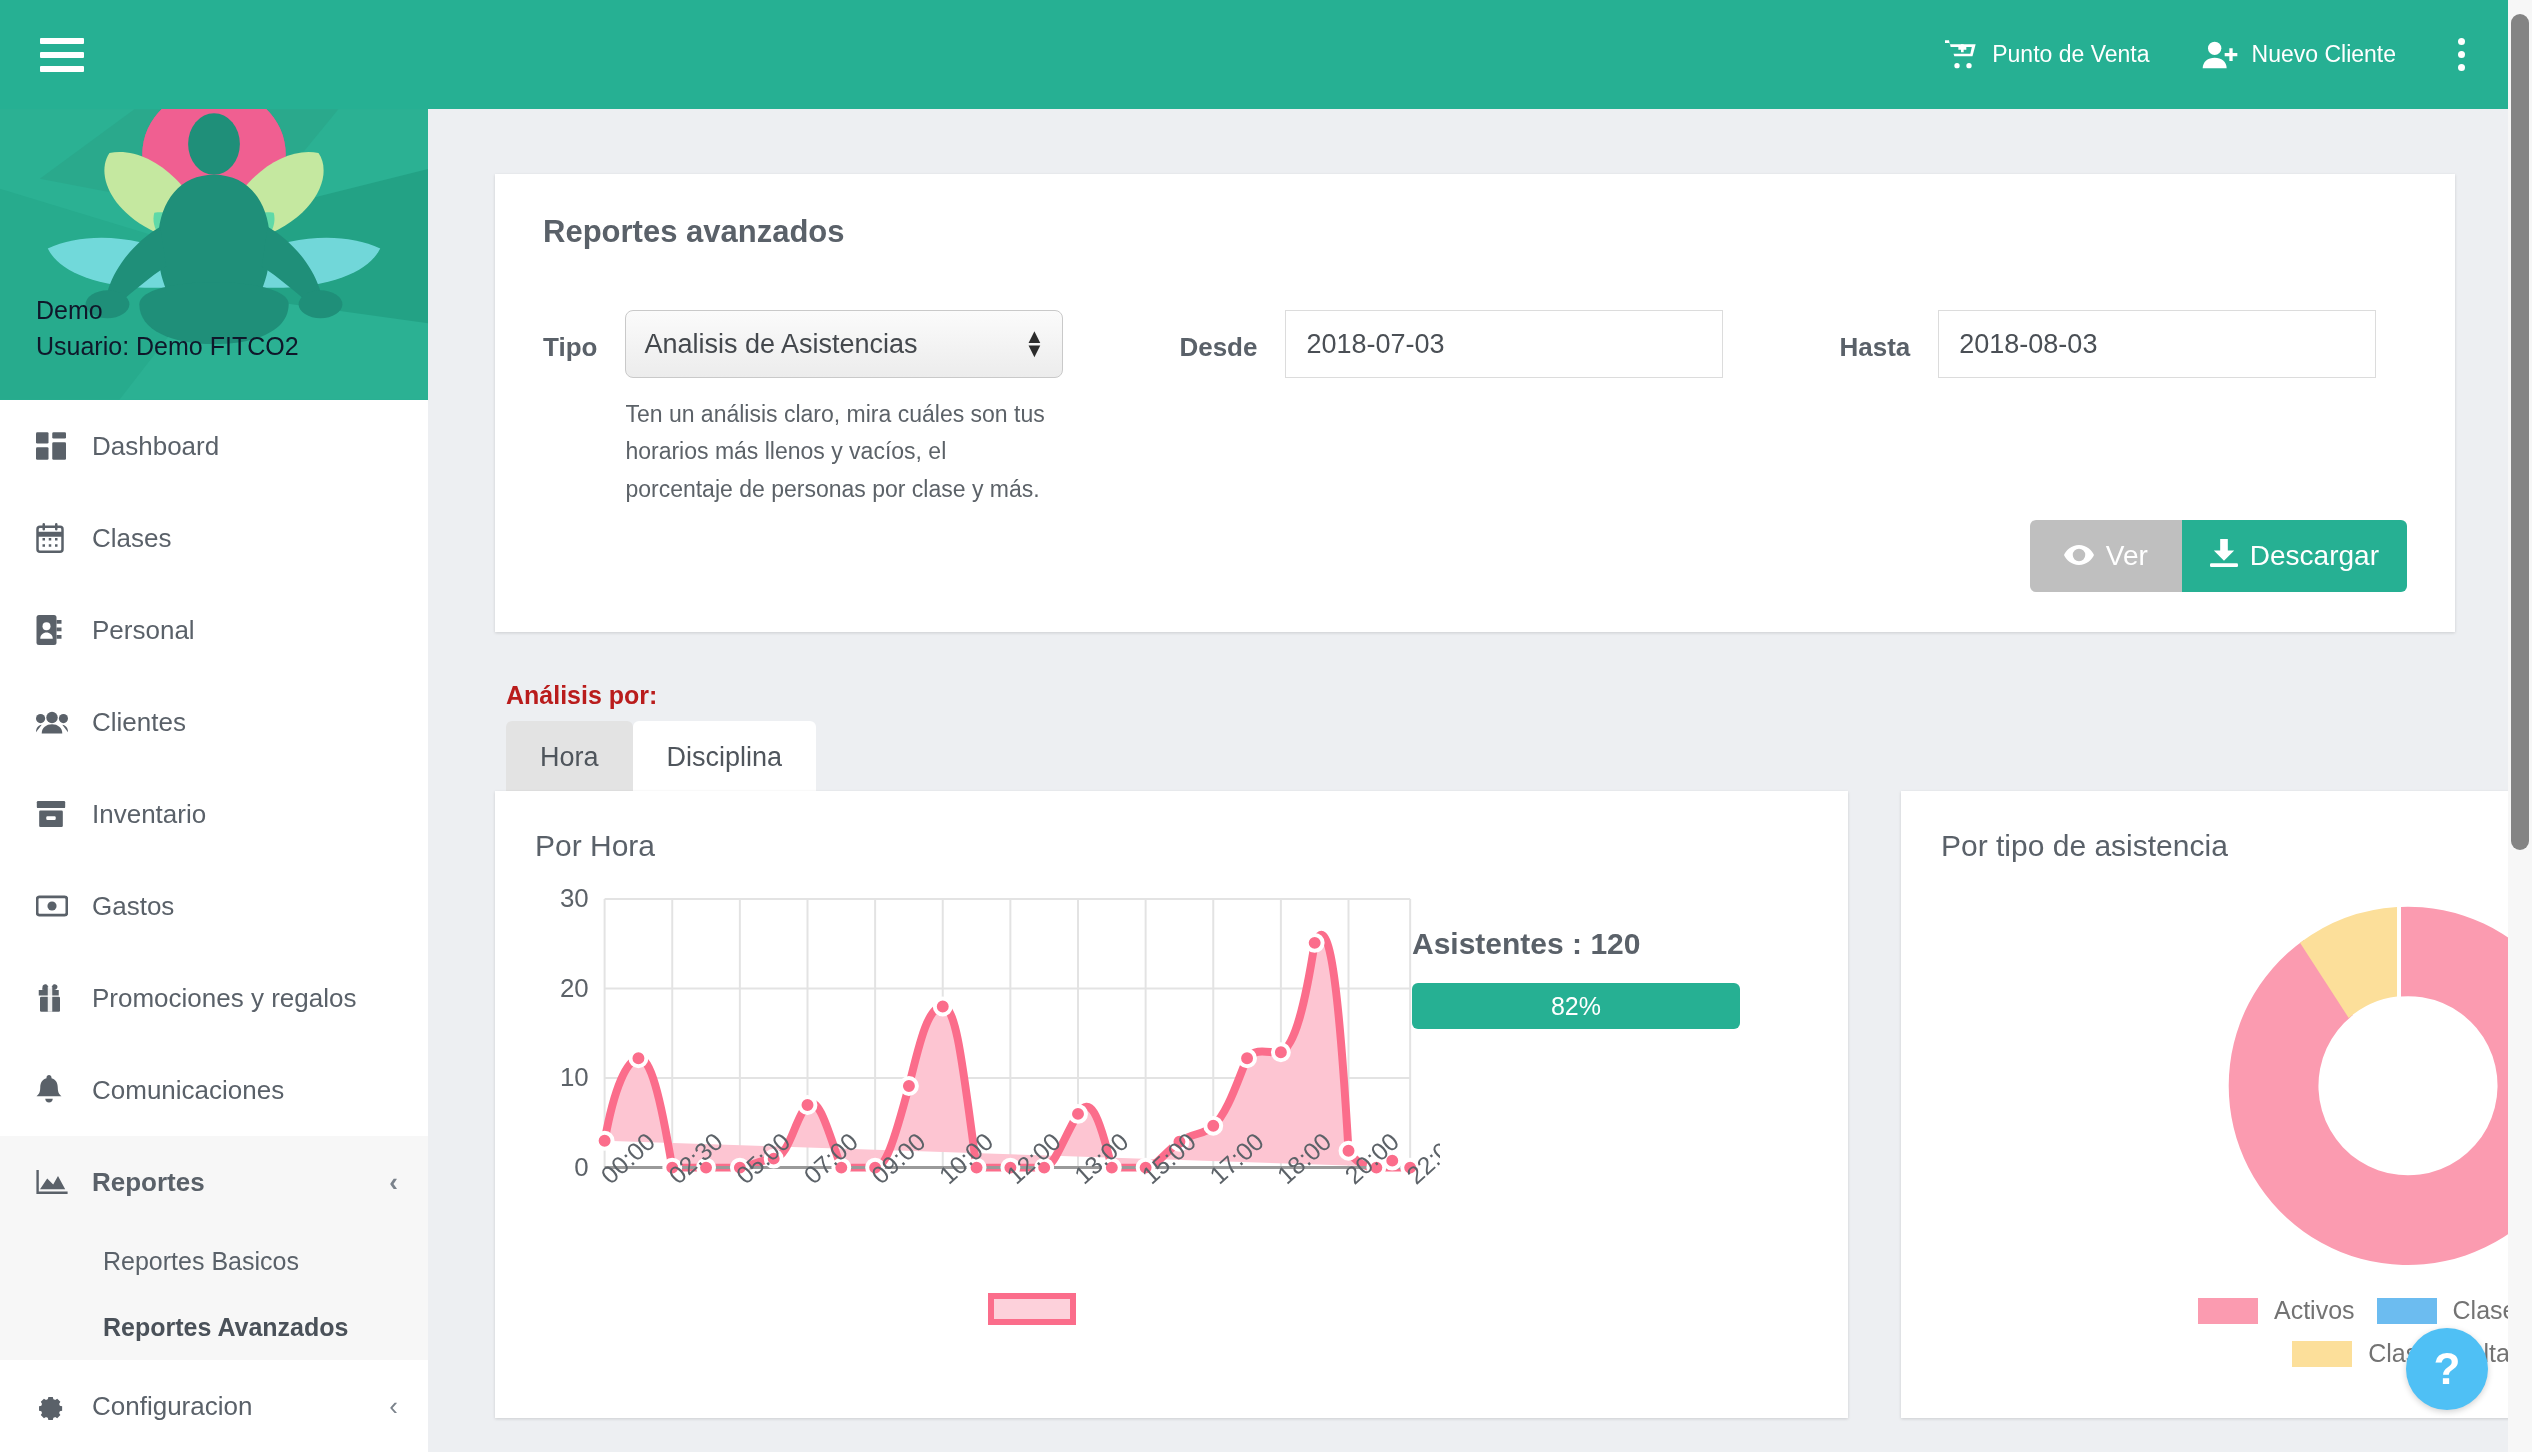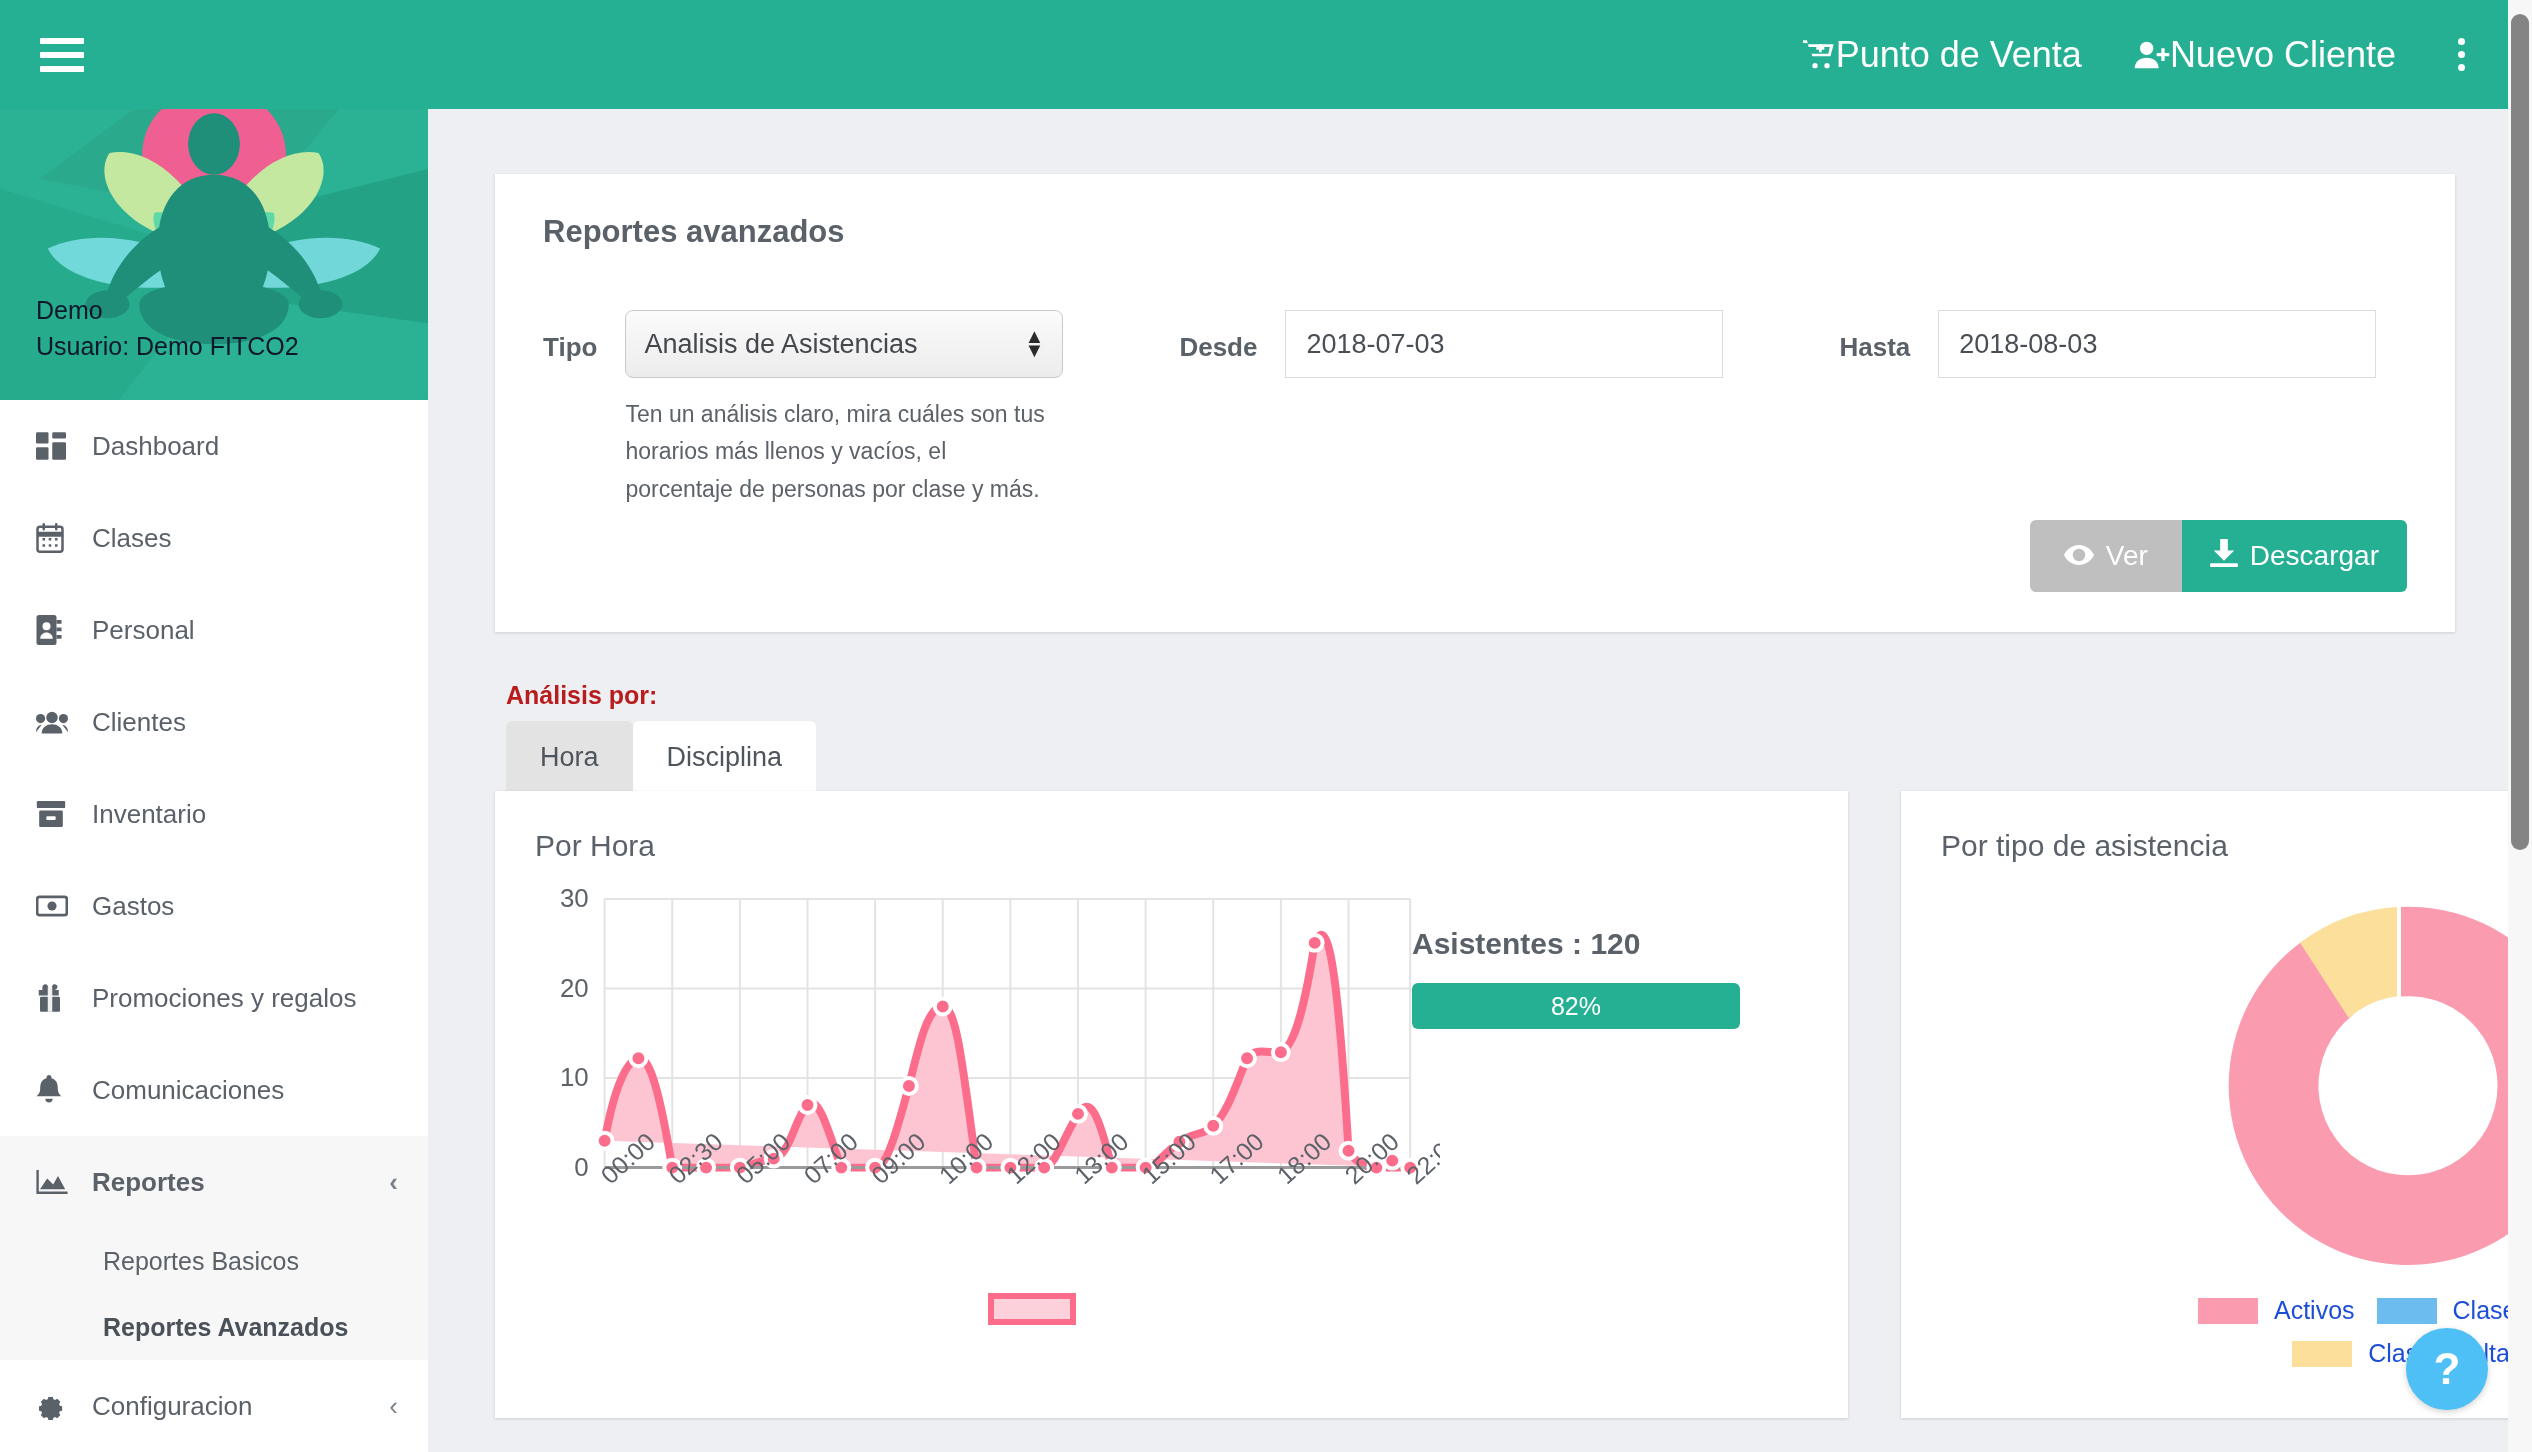--- a/index.html
+++ b/index.html
@@ -22,22 +22,22 @@
     margin-left: 40px; width: 44px; height: 34px;
     display: flex; flex-direction: column; justify-content: space-between;
     cursor: pointer;
   }
   .hamburger span { display: block; height: 6px; background: #fff; border-radius: 1px; }
   .topbar-right {
     margin-left: auto; display: flex; align-items: center; gap: 52px;
     padding-right: 42px; color: #fff;
   }
   .top-action {
-    display: flex; align-items: center; 
-    font-size: 36px; color: #fff; cursor: pointer; white-space: nowrap;
+    display: flex; align-items: center; gap: 14px;
+    font-size: 23px; color: #fff; cursor: pointer; white-space: nowrap;
   }
   .top-action svg { display: block; }
   .kebab { display: flex; flex-direction: column; gap: 6px; cursor: pointer; padding: 4px 10px; }
   .kebab i { width: 7px; height: 7px; background: #fff; border-radius: 50%; display: block; }
 
   
   .sidebar {
     position: absolute; top: 109px; left: 0;
     width: 428px; height: 1343px;
     background: #fff;
@@ -183,21 +183,21 @@
 
   .donut-body { position: relative; margin-top: 10px; height: 527px; }
   .donut-svg { position: absolute; left: 50%; top: 14px; transform: translateX(-50%); }
   .donut-legend {
     position: absolute; left: 0; right: 0; bottom: 32px;
     display: flex; flex-direction: column; align-items: center; gap: 14px;
   }
   .legend-line { display: flex; align-items: center; gap: 22px; }
   .legend-item { display: flex; align-items: center; gap: 16px; }
   .legend-box { width: 60px; height: 26px; display: block; }
-  .legend-text { font-size: 25px; color: #1d4ed8; white-space: nowrap; }
+  .legend-text { font-size: 25px; color: #737373; white-space: nowrap; }
 
   .help-fab {
     position: absolute; right: 44px; bottom: 42px;
     width: 82px; height: 82px; border-radius: 50%;
     background: #4fc0f5; color: #fff;
     display: flex; align-items: center; justify-content: center;
     font-size: 44px; font-weight: bold; cursor: pointer; z-index: 60;
     box-shadow: 0 2px 6px rgba(0,0,0,.18);
   }
 

